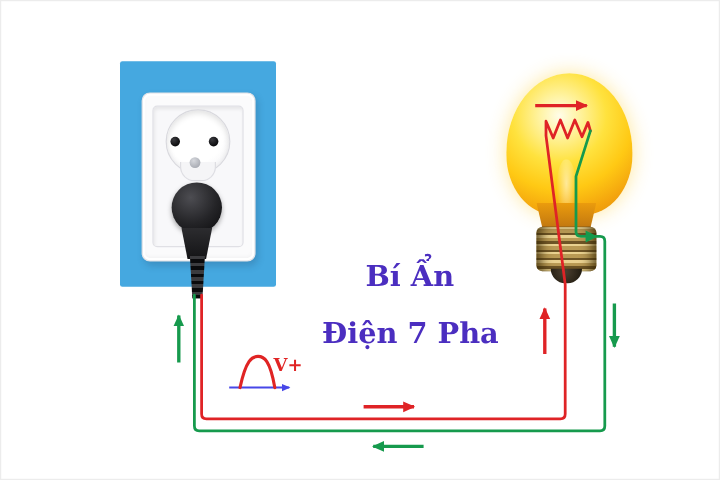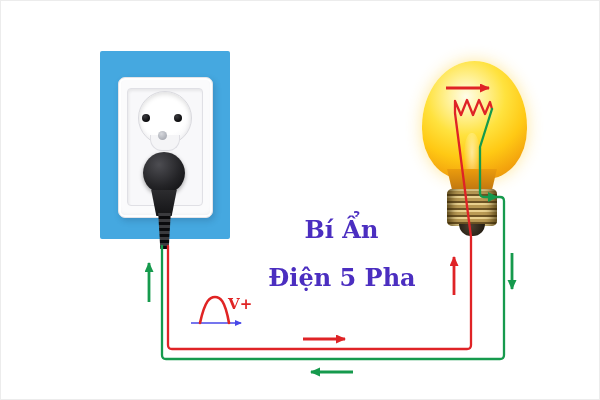--- a/index.html
+++ b/index.html
@@ -82,21 +82,21 @@
   <div class="abs plug-neck"></div>
   <div class="abs plug-cord"></div>
 
   <div class="abs bulb-glass"></div>
   <div class="abs filament-stem"></div>
   <div class="abs bulb-neck"></div>
   <div class="abs bulb-base"></div>
   <div class="abs bulb-tip"></div>
 
   <div class="abs caption mystery">Bí Ẩn</div>
-  <div class="abs caption phase">Điện 5 Pha</div>
+  <div class="abs caption phase">Điện 7 Pha</div>
   <div class="abs vplus">V+</div>
 
   <svg class="abs overlay" width="600" height="400" viewBox="0 0 600 400">
     <defs>
       <marker id="ar" markerUnits="userSpaceOnUse" markerWidth="11" markerHeight="10" refX="9" refY="4.5" orient="auto">
         <path d="M0,0 L10,4.5 L0,9 Z" fill="#df2326"></path>
       </marker>
       <marker id="ag" markerUnits="userSpaceOnUse" markerWidth="11" markerHeight="10" refX="9" refY="4.5" orient="auto">
         <path d="M0,0 L10,4.5 L0,9 Z" fill="#169a4d"></path>
       </marker>

